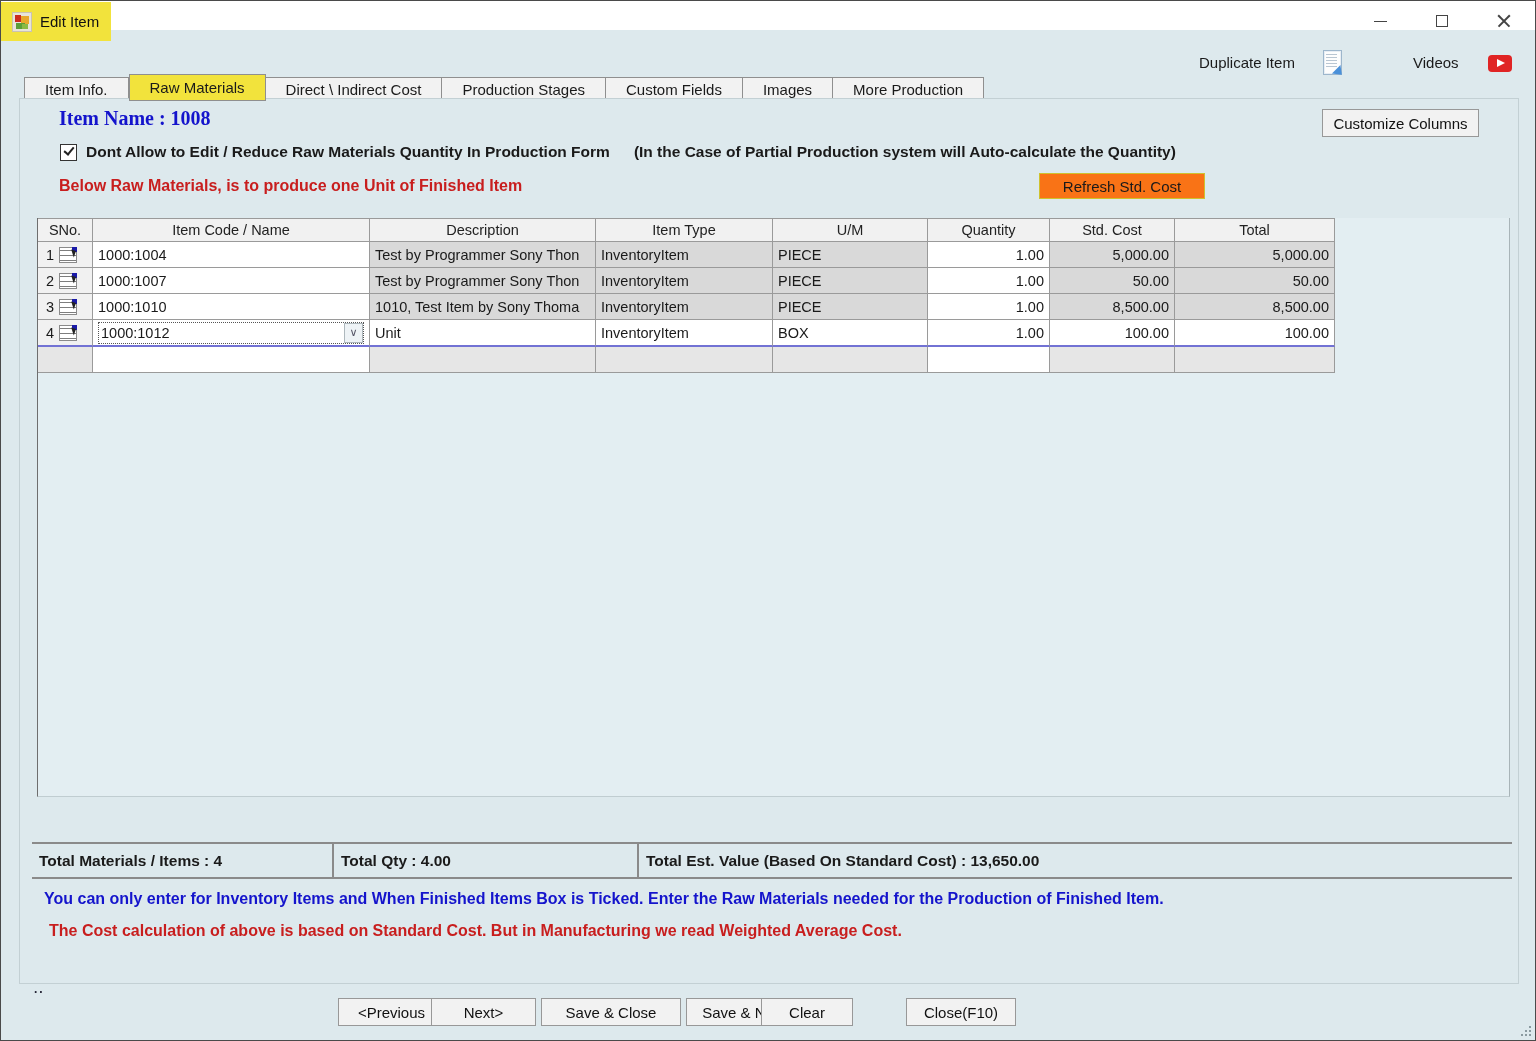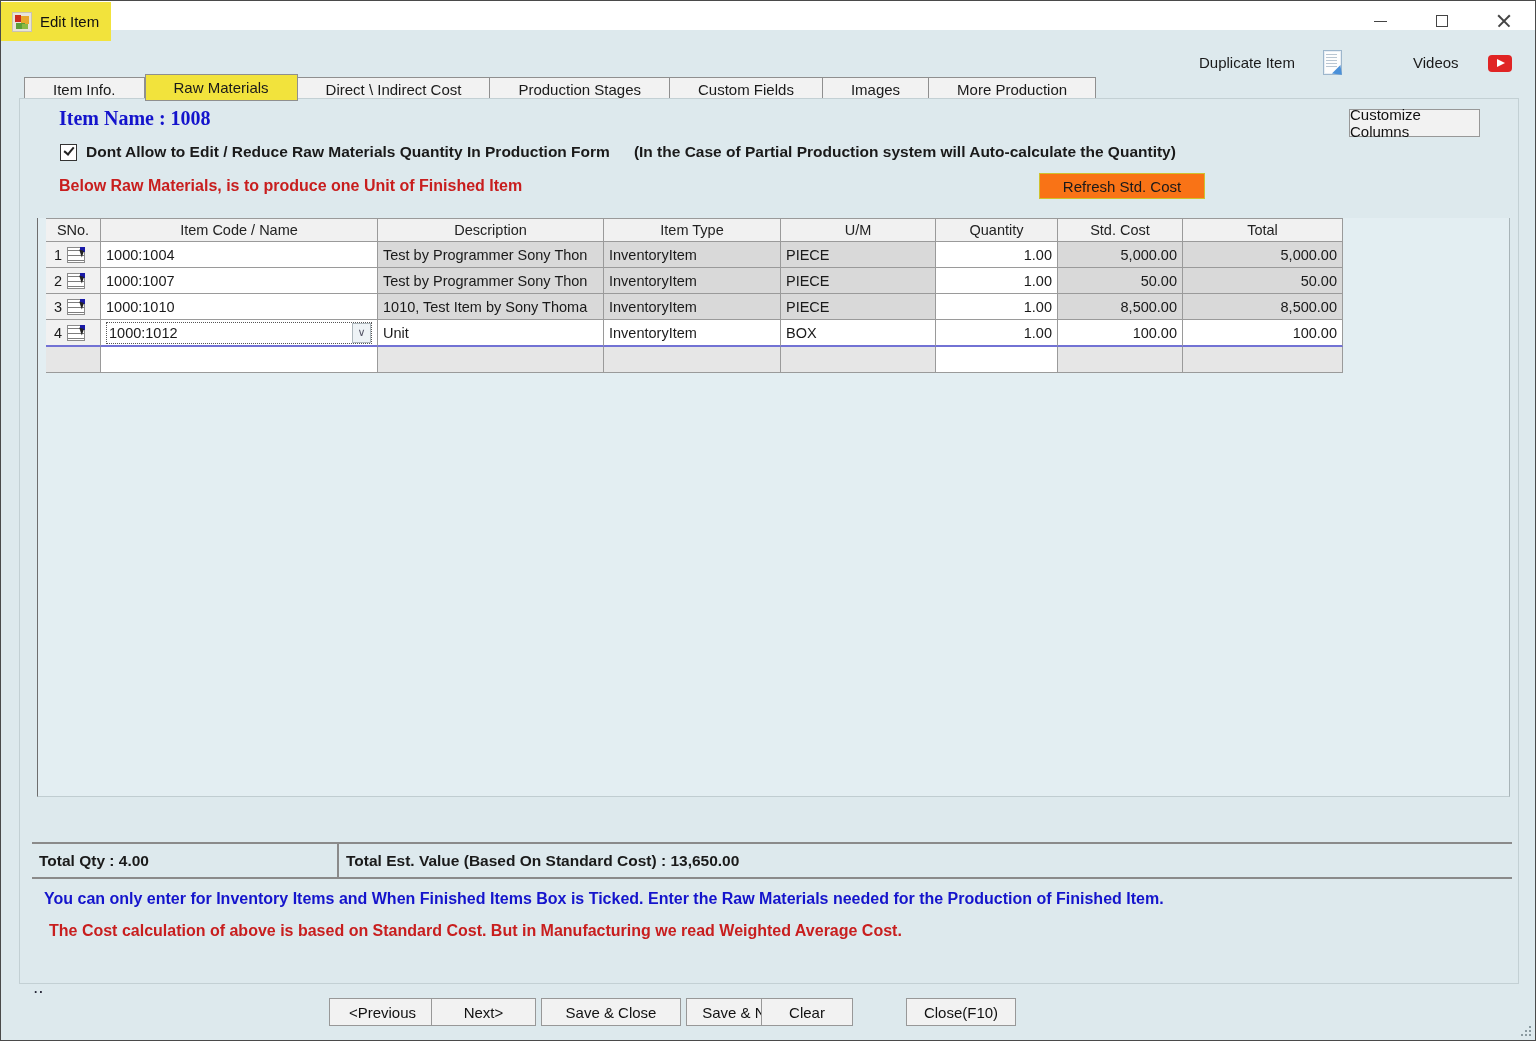--- a/index.html
+++ b/index.html
@@ -40,21 +40,21 @@
       border-left:6px solid transparent; border-right:6px solid transparent; border-top:8px solid #4a90d9;
       transform:rotate(-45deg); }
   .lbl-videos { position:absolute; left:1412px; top:53px; font-size:15px; }
   .yt-icon { position:absolute; left:1487px; top:54px; width:24px; height:17px; background:#e02424;
       border-radius:4px; }
   .yt-icon::after { content:""; position:absolute; left:9px; top:4px; width:0; height:0;
       border-top:4.5px solid transparent; border-bottom:4.5px solid transparent; border-left:8px solid #fff; }
 
   
   .tabs { position:absolute; left:23px; top:73px; display:flex; align-items:flex-end; }
-  .tab { height:24px; padding:0 28px; display:flex; align-items:center; font-size:15px;
+  .tab { height:24px; padding:0 20px; display:flex; align-items:center; font-size:15px;
       background:#f2f2f2; border:1px solid #8f8f8f; border-left-width:0; cursor:default; }
   .tab:first-child { border-left-width:1px; }
   .tab.active { background:#f2e33c; height:27px; border-left-width:1px; position:relative; z-index:2; }
 
   
   .tabpage { position:absolute; left:18px; top:97px; width:1500px; height:886px;
       border:1px solid #c3d0d4; background:#dde9ed; }
 
   .item-name { position:absolute; left:39px; top:8px; font-family:"Liberation Serif", serif;
       font-weight:bold; font-size:20px; color:#1414cc; }
@@ -63,29 +63,29 @@
   .checkbox { width:17px; height:17px; background:#fff; border:1.5px solid #333; position:relative; }
   .checkbox::after { content:""; position:absolute; left:3px; top:2px; width:8px; height:4px;
       border-left:2px solid #222; border-bottom:2px solid #222; transform:rotate(-50deg); }
   .chk-label { margin-left:9px; font-weight:bold; font-size:15.5px; }
   .chk-note { margin-left:24px; font-weight:bold; font-size:15.5px; }
 
   .warning-red { position:absolute; left:39px; top:78px; font-weight:bold; font-size:16px; color:#c81e1e; }
 
   .btn { background:#f2f2f2; border:1px solid #989898; font-size:15px; color:#111;
       display:flex; align-items:center; justify-content:center; cursor:default; }
-  .btn-customize { position:absolute; left:1329px; top:10px; width:131px; height:28px; }
+  .btn-customize { position:absolute; left:1302px; top:10px; width:157px; height:28px; }
   .btn-refresh { position:absolute; left:1019px; top:74px; width:166px; height:26px;
       background:#f97316; border:1px solid #cfc22e; font-size:15px; display:flex;
       align-items:center; justify-content:center; }
 
   
   .grid { position:absolute; left:17px; top:119px; width:1473px; height:579px;
       background:#e3eef2; border-left:1px solid #6e6e6e; border-right:1px solid #a8b4b8;
-      border-bottom:1px solid #c0cdd1;padding-left:8px; }
+      border-bottom:1px solid #c0cdd1; }
   .grid-row { display:flex; }
   .gc { border-right:1px solid #9a9a9a; border-bottom:1px solid #9a9a9a; height:26px;
       display:flex; align-items:center; padding:0 5px; font-size:14.5px; overflow:hidden;
       white-space:nowrap; flex:none; }
   .grid-header .gc { background:#f1f1f1; justify-content:center; border-top:1px solid #9a9a9a;
       height:24px; color:#222; }
   .c-sno { width:55px; }
   .c-code { width:277px; }
   .c-desc { width:226px; }
   .c-type { width:177px; }
@@ -115,21 +115,21 @@
   .tcell { display:flex; align-items:center; padding-left:7px; font-weight:bold; font-size:15.5px; }
   .tcell + .tcell { border-left:2px solid #8a8a8a; }
   .tc1 { width:300px; } .tc2 { width:305px; } .tc3 { flex:1; }
 
   .note-blue { position:absolute; left:24px; top:791px; font-weight:bold; font-size:16px; color:#1414cc; }
   .note-red  { position:absolute; left:29px; top:823px; font-weight:bold; font-size:16px; color:#c81e1e; }
 
   
   .status-dots { position:absolute; left:33px; top:981px; font-size:12px; font-weight:bold; color:#223; letter-spacing:2px; }
   .footer-btn { position:absolute; top:997px; height:28px; }
-  .fb1 { left:328px; width:107px; } .fb2 { left:430px; width:105px; } .fb3 { left:540px; width:140px; }
+  .fb1 { left:337px; width:107px; } .fb2 { left:430px; width:105px; } .fb3 { left:540px; width:140px; }
   .fb4 { left:685px; width:115px; } .fb5 { left:760px; width:92px; }  .fb6 { left:905px; width:110px; }
 
   .resize-grip { position:absolute; right:4px; bottom:4px; width:13px; height:13px; }
   .resize-grip i { position:absolute; width:2px; height:2px; background:#8a9aa0; }
   .resize-grip i:nth-child(1){ right:0; bottom:0; }
   .resize-grip i:nth-child(2){ right:4px; bottom:0; }
   .resize-grip i:nth-child(3){ right:8px; bottom:0; }
   .resize-grip i:nth-child(4){ right:0; bottom:4px; }
   .resize-grip i:nth-child(5){ right:4px; bottom:4px; }
   .resize-grip i:nth-child(6){ right:0; bottom:8px; }
@@ -272,20 +272,21 @@
         <div class="gc c-desc cell-newgray"></div>
         <div class="gc c-type cell-newgray"></div>
         <div class="gc c-um cell-newgray"></div>
         <div class="gc c-qty cell-white"></div>
         <div class="gc c-std cell-newgray"></div>
         <div class="gc c-total cell-newgray"></div>
       </div>
     </div>
 
     <div class="totals">
+      <div class="tcell tc1">Total Materials / Items : 4</div>
       <div class="tcell tc2">Total Qty : 4.00</div>
       <div class="tcell tc3">Total Est. Value  (Based On Standard Cost) : 13,650.00</div>
     </div>
 
     <div class="note-blue">You can only enter for Inventory Items and When Finished Items Box is Ticked. Enter the Raw Materials needed for the Production of Finished Item.</div>
     <div class="note-red">The Cost calculation of above is based on Standard Cost. But in Manufacturing we read Weighted Average Cost.</div>
   </div>
 
   <div class="status-dots">..</div>
   <div class="btn footer-btn fb1">&lt;Previous</div>

